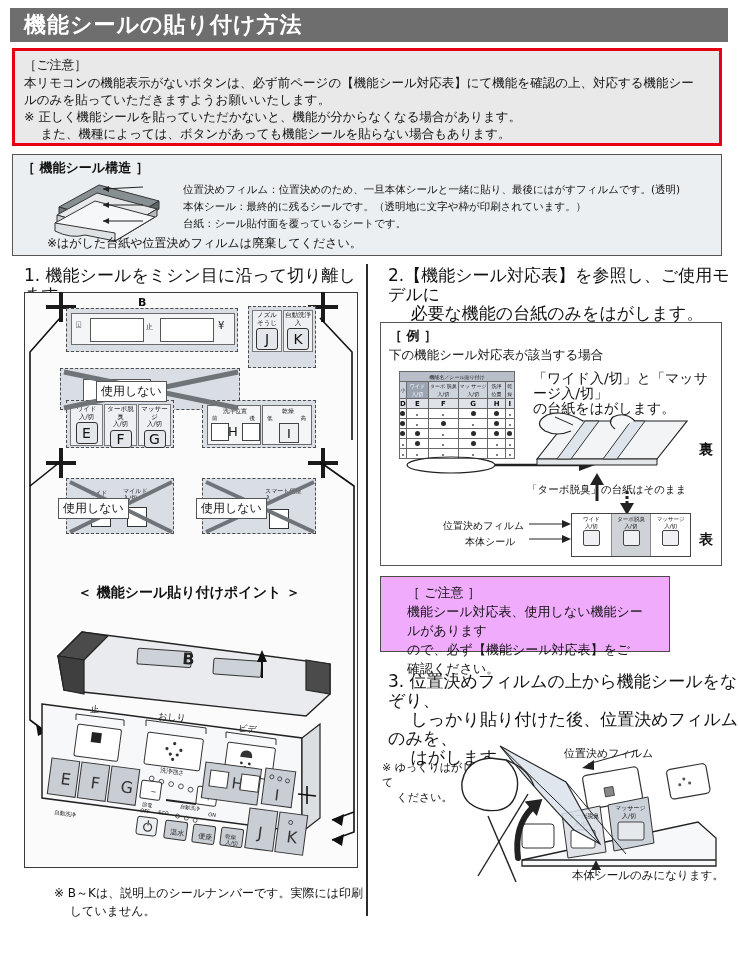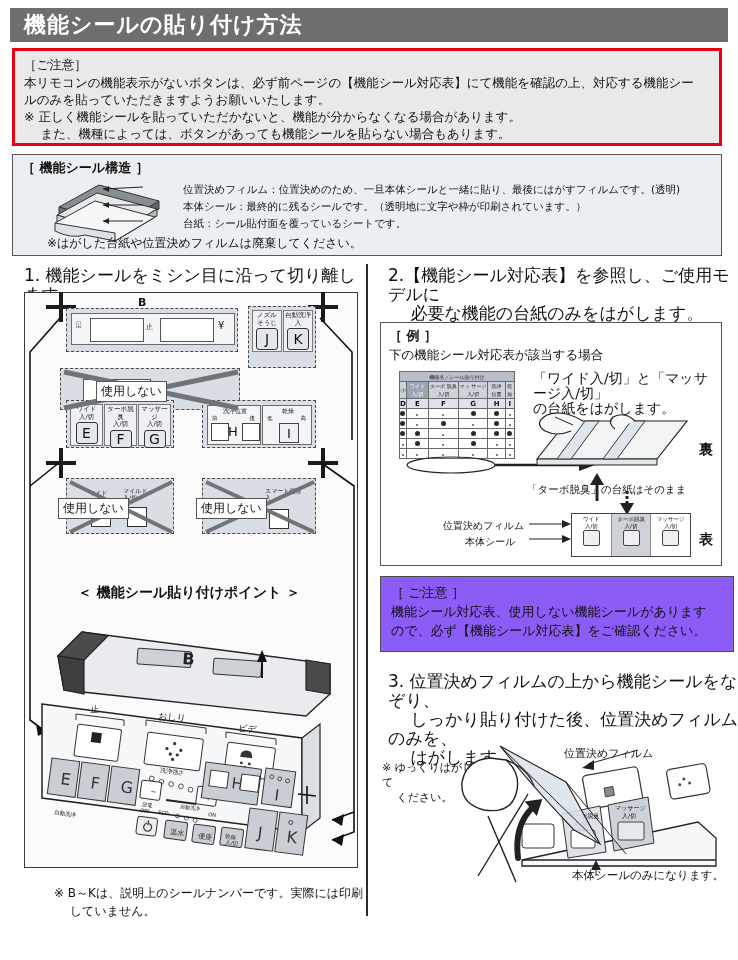--- a/index.html
+++ b/index.html
@@ -111,22 +111,22 @@
 
   .front-strip{position:absolute;left:190px;top:190px;width:120px;height:44px;
     border:1.5px solid #444;background:#ffffff;box-sizing:border-box;display:flex;}
   .fs-cell{flex:1;border-right:1px solid #8a8a8a;display:flex;flex-direction:column;align-items:center;}
   .fs-cell:last-child{border-right:none;}
   .fs-cap{font-size:5.5px;line-height:6.5px;text-align:center;padding-top:2px;white-space:pre-line;}
   .fs-key{margin-top:1px;width:15px;height:14px;border:1px solid #444;border-radius:2px;background:#eef0f3;}
   .lead-lbl{position:absolute;font-size:10px;white-space:nowrap;}
 
   .caution2{
-    position:absolute;left:380px;top:576px;width:354px;height:76px;
-    border:1px solid #4a4a4a;background:#8b5cf6;box-sizing:border-box;padding:6px 10px;
+    position:absolute;left:380px;top:576px;width:290px;height:76px;
+    border:1px solid #4a4a4a;background:#f0abfc;box-sizing:border-box;padding:6px 26px;
   }
   .caution2 div{font-size:13px;line-height:19px;}
 
   .fig3{position:absolute;left:378px;top:742px;width:350px;height:150px;}
   .fig3-note{position:absolute;left:4px;top:18px;font-size:11px;line-height:15px;width:96px;}
   .fig3-lbl1{position:absolute;left:186px;top:4px;font-size:11px;}
   .fig3-lbl2{position:absolute;left:194px;top:126px;font-size:11.5px;}
 
   svg{display:block;overflow:visible;}
 </style>

